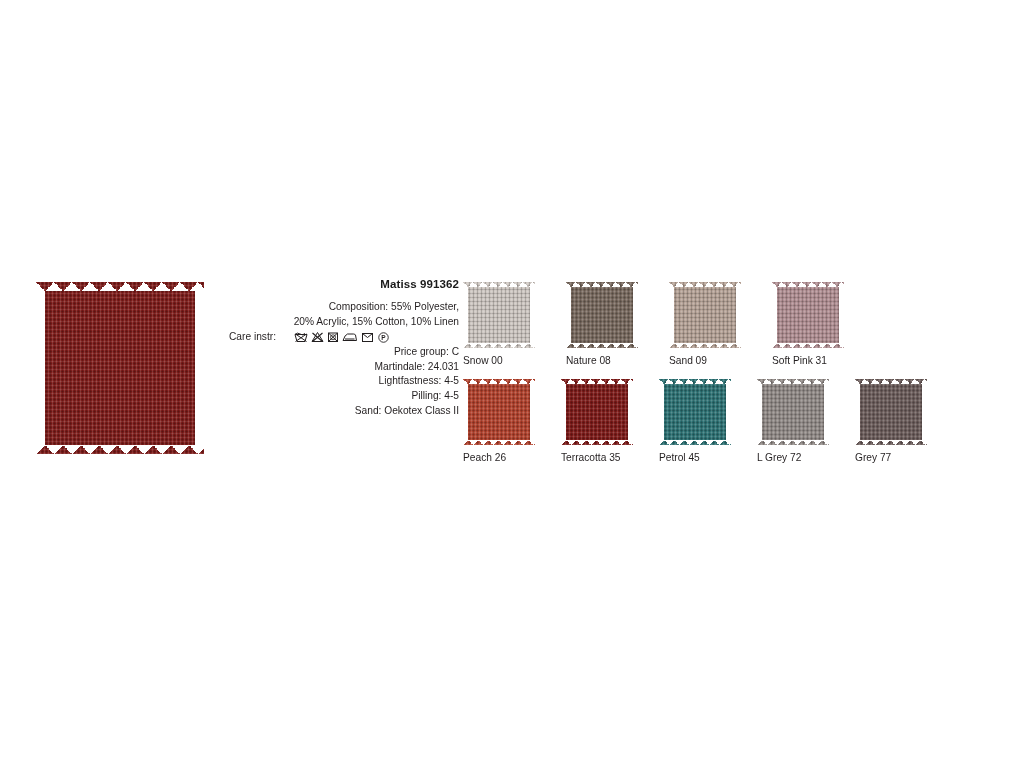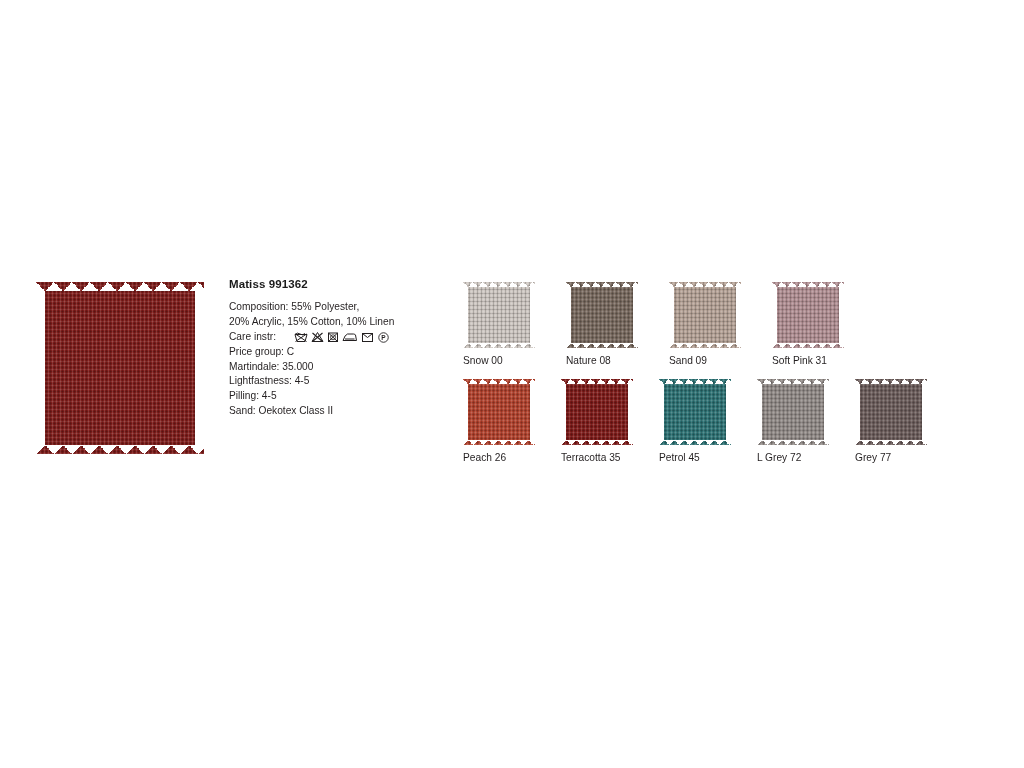--- a/index.html
+++ b/index.html
@@ -85,20 +85,21 @@
     filter: blur(5px);
     z-index: -1;
   }
 
   
   #spec-block {
     position: absolute;
     left: 193px;
     top: 0;
     width: 230px;
+    text-align: right;
   }
   #product-title {
     font-size: 11.5px;
     font-weight: bold;
     letter-spacing: 0.1px;
     margin: 0 0 10px 0;
     color: #1a1a1a;
   }
   .spec-line {
     font-size: 10.2px;
@@ -212,21 +213,21 @@
         <svg class="care-icon" width="13" height="12" viewBox="0 0 26 24" title="Professional cleaning P">
           <circle cx="13" cy="13" r="9.5" fill="none" stroke="#231f20" stroke-width="1.8"></circle>
           <text x="13" y="18" font-family="Liberation Sans, sans-serif" font-size="13" font-weight="bold" text-anchor="middle" fill="#231f20">P</text>
         </svg>
 
       </span>
     </div>
 
     <div class="spec-line">Price group: C</div>
 
-    <div class="spec-line">Martindale: 35.000</div>
+    <div class="spec-line">Martindale: 24.031</div>
     <div class="spec-line">Lightfastness: 4-5</div>
     <div class="spec-line">Pilling: 4-5</div>
     <div class="spec-line">Sand: Oekotex Class II</div>
   </div>
 </div>
 
 <div id="color-grid">
     <div class="color-row">
       <div class="color-cell">
         <div class="mini-swatch-wrap">

